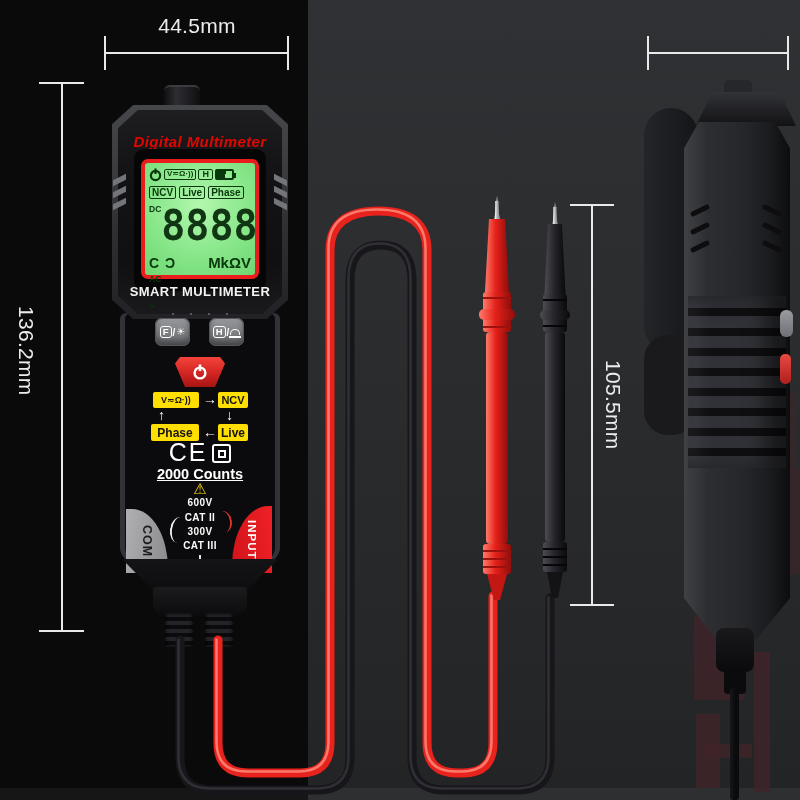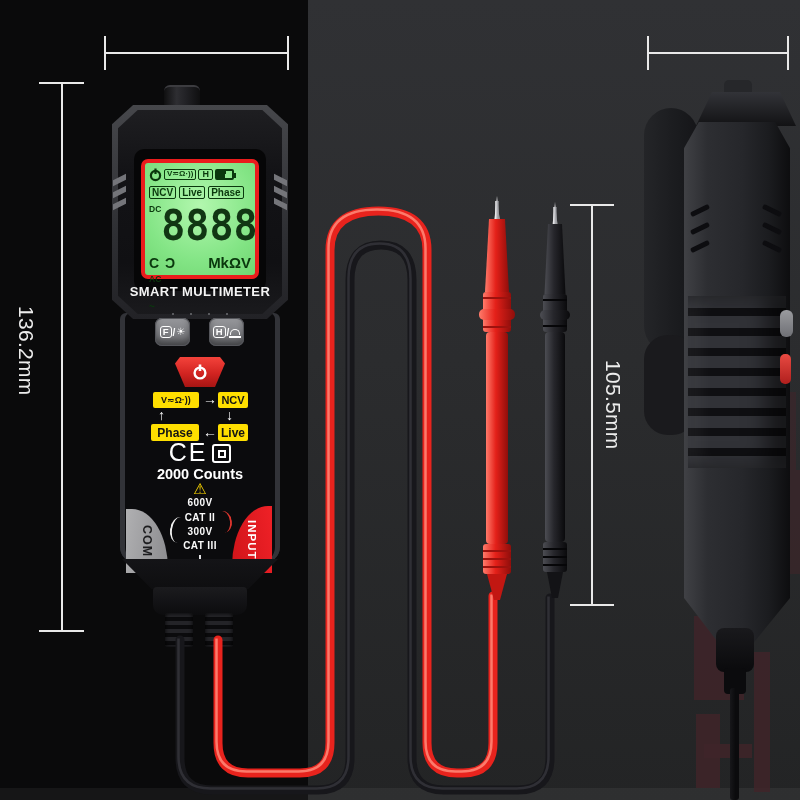--- a/index.html
+++ b/index.html
@@ -77,21 +77,21 @@
     clip-path:polygon(10% 0,90% 0,100% 22%,80% 100%,20% 100%,0 22%);}
 
   .ybox{background:#ffdf00;color:#141414;font-weight:800;border-radius:2px;
     display:flex;align-items:center;justify-content:center;}
   .farw{color:#fff;font-weight:800;font-size:14px;line-height:14px;}
 
   .ce{left:48px;top:353px;width:56px;text-align:center;color:#fff;font-size:25px;font-weight:400;letter-spacing:2px;}
   .dblsq{left:100px;top:359px;width:19px;height:19px;border:2.5px solid #fff;border-radius:3px;box-sizing:border-box;
     display:flex;align-items:center;justify-content:center;}
   .dblsq i{width:8px;height:8px;border:2.5px solid #fff;box-sizing:border-box;display:block;}
-  .cnt{left:0;top:381px;width:176px;text-align:center;color:#fff;font-weight:bold;font-size:14.5px;}
+  .cnt{left:0;top:381px;width:176px;text-align:center;color:#fff;font-weight:bold;font-size:14.5px;text-decoration:underline;}
   .warn{left:0;top:396px;width:176px;text-align:center;color:#ffd900;font-size:15px;line-height:16px;}
   .rate{left:0;width:176px;text-align:center;color:#fafafa;font-weight:800;font-size:10px;letter-spacing:.4px;}
 
   .comband{left:14px;top:424px;width:42px;height:64px;background:linear-gradient(100deg,#b0b0b2,#8b8b8e);
     border-radius:0 36px 4px 0 / 0 60px 4px 0;display:flex;align-items:center;justify-content:center;}
   .comband span{writing-mode:vertical-rl;color:#1d1d1f;font-weight:800;font-size:12.5px;letter-spacing:1px;}
   .inband{left:120px;top:421px;width:40px;height:67px;background:linear-gradient(260deg,#ef2127,#d01419);
     border-radius:36px 0 0 4px / 60px 0 0 4px;display:flex;align-items:center;justify-content:center;}
   .inband span{writing-mode:vertical-rl;color:#fff;font-weight:800;font-size:11.5px;letter-spacing:1px;}
   .arc-w{left:58px;top:432px;width:16px;height:26px;border-left:2px solid #f2f2f2;border-radius:50%;transform:rotate(8deg);}
@@ -131,20 +131,21 @@
   <div class="abs bg-strip"></div>
 
   <div class="abs wm" style="left:694px;top:616px;width:50px;height:84px;"></div>
   <div class="abs wm" style="left:696px;top:714px;width:24px;height:74px;"></div>
   <div class="abs wm" style="left:754px;top:652px;width:16px;height:140px;"></div>
   <div class="abs wm" style="left:704px;top:744px;width:48px;height:14px;"></div>
   <div class="abs wm" style="left:780px;top:392px;width:16px;height:78px;opacity:.6;"></div>
   <div class="abs wm" style="left:786px;top:470px;width:14px;height:104px;opacity:.6;"></div>
   <div class="abs" style="left:646px;top:260px;width:46px;height:36px;background:#47232a;border-radius:50%;opacity:.55;"></div>
 
+  <div class="abs dim-label" style="left:105px;top:14px;width:184px;">44.5mm</div>
   <div class="abs dim-line" style="left:105px;top:52px;width:184px;height:2px;"></div>
   <div class="abs dim-line" style="left:104px;top:36px;width:2px;height:34px;"></div>
   <div class="abs dim-line" style="left:287px;top:36px;width:2px;height:34px;"></div>
 
   <div class="abs dim-line" style="left:648px;top:52px;width:141px;height:2px;"></div>
   <div class="abs dim-line" style="left:647px;top:36px;width:2px;height:34px;"></div>
   <div class="abs dim-line" style="left:787px;top:36px;width:2px;height:34px;"></div>
 
   <div class="abs dim-vlabel" style="left:14px;top:306px;">136.2mm</div>
   <div class="abs dim-line" style="left:61px;top:82px;width:2px;height:550px;"></div>
@@ -163,20 +164,21 @@
       <div class="abs m-head-face"></div>
     </div>
 
     <div class="abs hd" style="left:1px;top:92px;transform:skewY(-26deg);"></div>
     <div class="abs hd" style="left:1px;top:104px;transform:skewY(-26deg);"></div>
     <div class="abs hd" style="left:1px;top:116px;transform:skewY(-26deg);"></div>
     <div class="abs hd" style="left:162px;top:92px;transform:skewY(26deg);"></div>
     <div class="abs hd" style="left:162px;top:104px;transform:skewY(26deg);"></div>
     <div class="abs hd" style="left:162px;top:116px;transform:skewY(26deg);"></div>
 
+    <div class="abs m-title">Digital Multimeter</div>
 
     <div class="abs lcd-bezel"></div>
     <div class="abs lcd">
       <div class="lrow" style="gap:2px;height:17px;">
         <svg width="13" height="14" viewBox="0 0 13 14">
           <circle cx="6.5" cy="7.5" r="4.6" fill="none" stroke="#0a380d" stroke-width="2.2"></circle>
           <line x1="6.5" y1="0.5" x2="6.5" y2="6" stroke="#0a380d" stroke-width="2.2"></line>
         </svg>
         <span class="lbox" style="font-size:8px;">V≂Ω·))</span>
         <span class="lbox" style="font-size:9px;padding:0 3px;">H</span>

